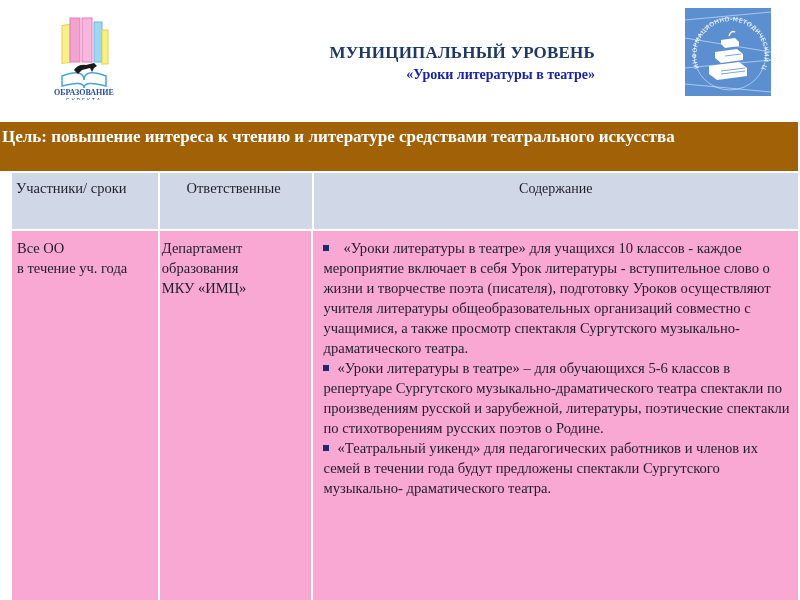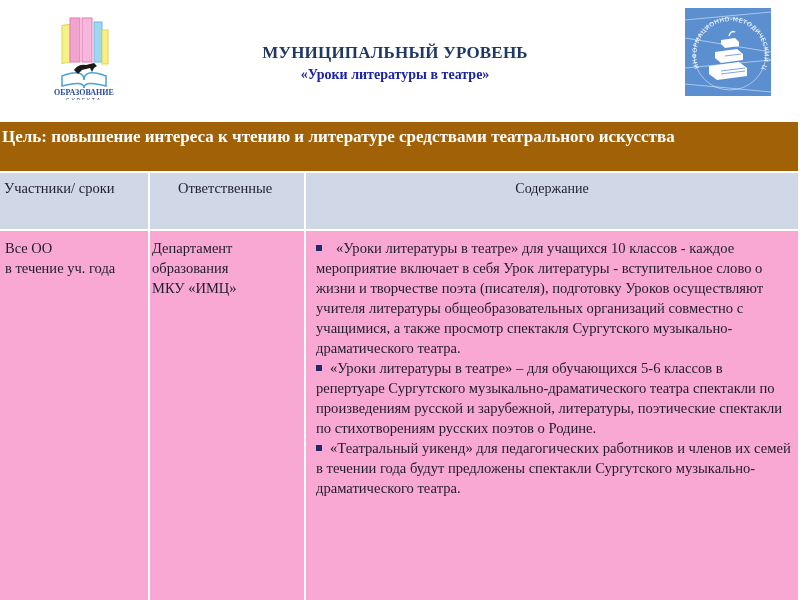--- a/index.html
+++ b/index.html
@@ -61,21 +61,21 @@
       position: absolute;
       left: 685px; top: 8px;
       width: 86px; height: 90px;
     }
 
     
     .title-block {
       position: absolute;
       left: 195px; top: 42px;
       width: 400px;
-      text-align: center;
+      text-align: right;
     }
     .title-line1 {
       font-weight: bold;
       font-size: 17px;
       color: #1f3864;
       letter-spacing: 0.2px;
       line-height: 22px;
     }
     .title-line2 {
       font-weight: bold;
@@ -97,20 +97,21 @@
       font-size: 17px;
       line-height: 22px;
       padding: 4px 4px 3px 2px;
       height: 45px;
       box-sizing: border-box;
       border-bottom: 2px solid #ffffff;
       height: 51px;
     }
     .head-row, .body-row {
       display: flex;
+      margin-left: 12px;
     }
     .head-row {
       height: 56px;
       border-bottom: 2px solid #ffffff;
     }
     .cell {
       box-sizing: border-box;
       font-size: 14.5px;
       line-height: 20px;
       color: #1d1d2b;

